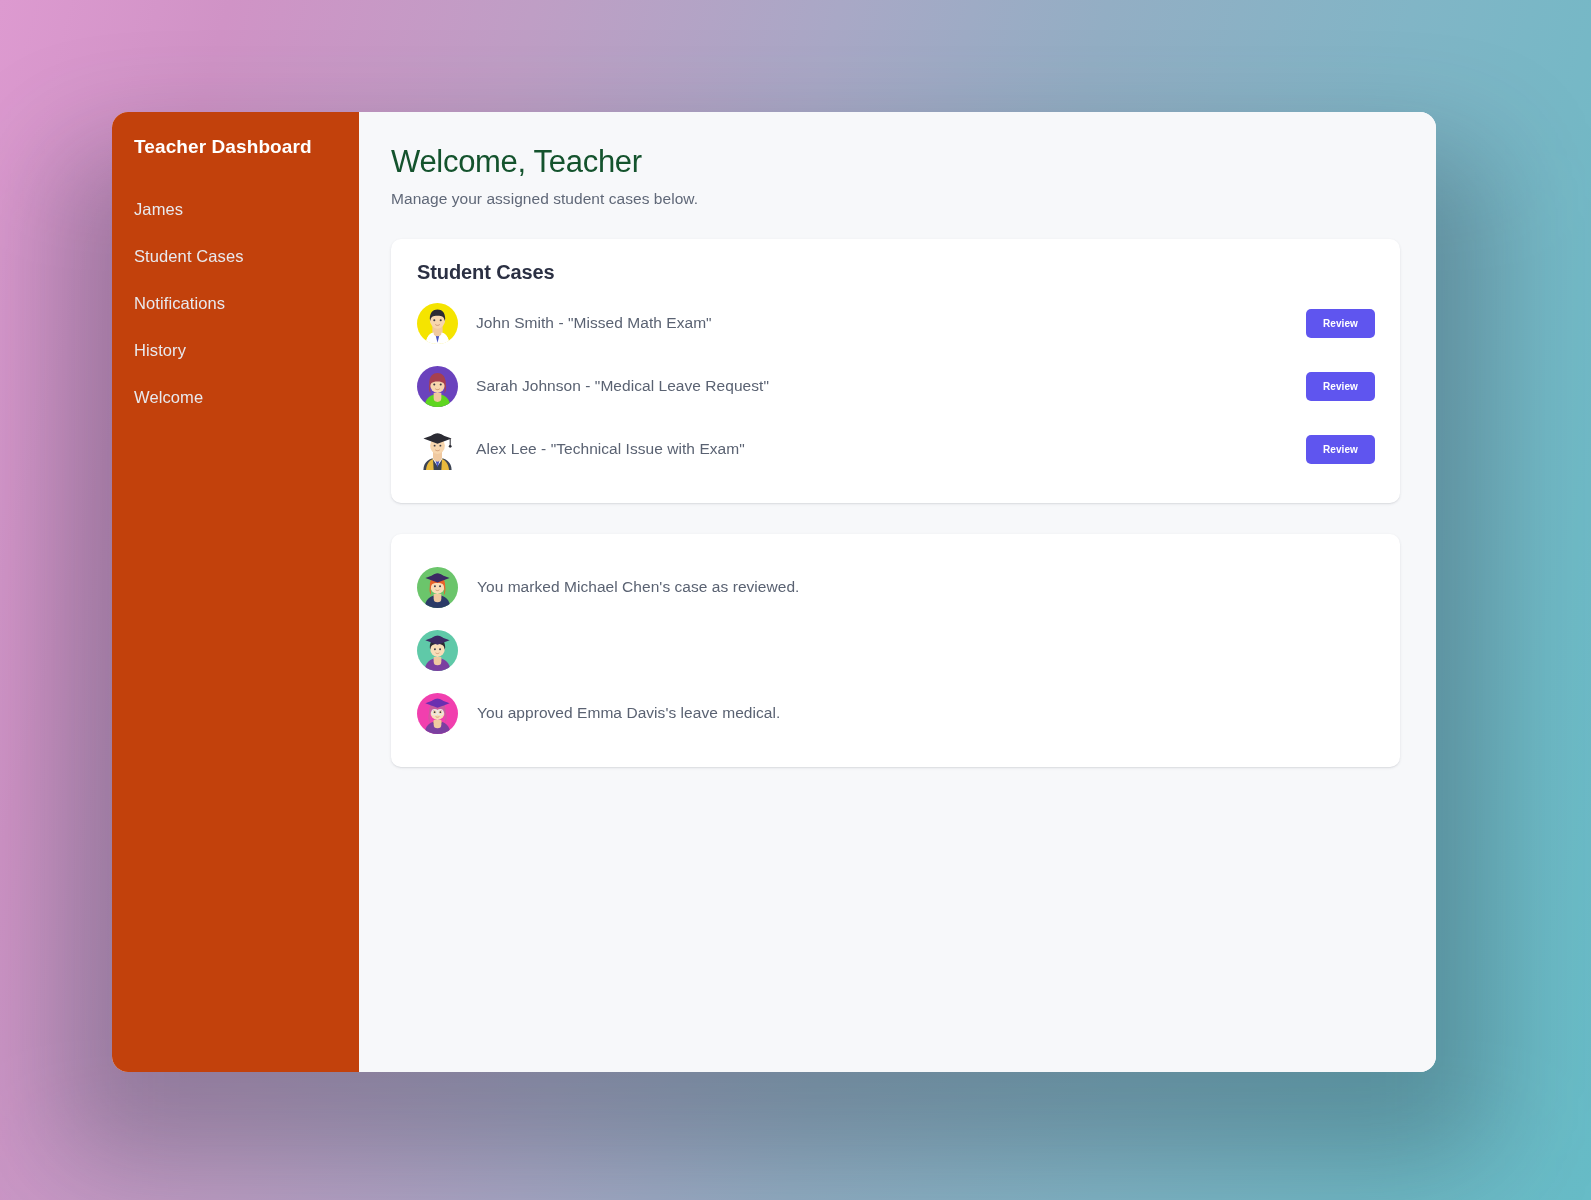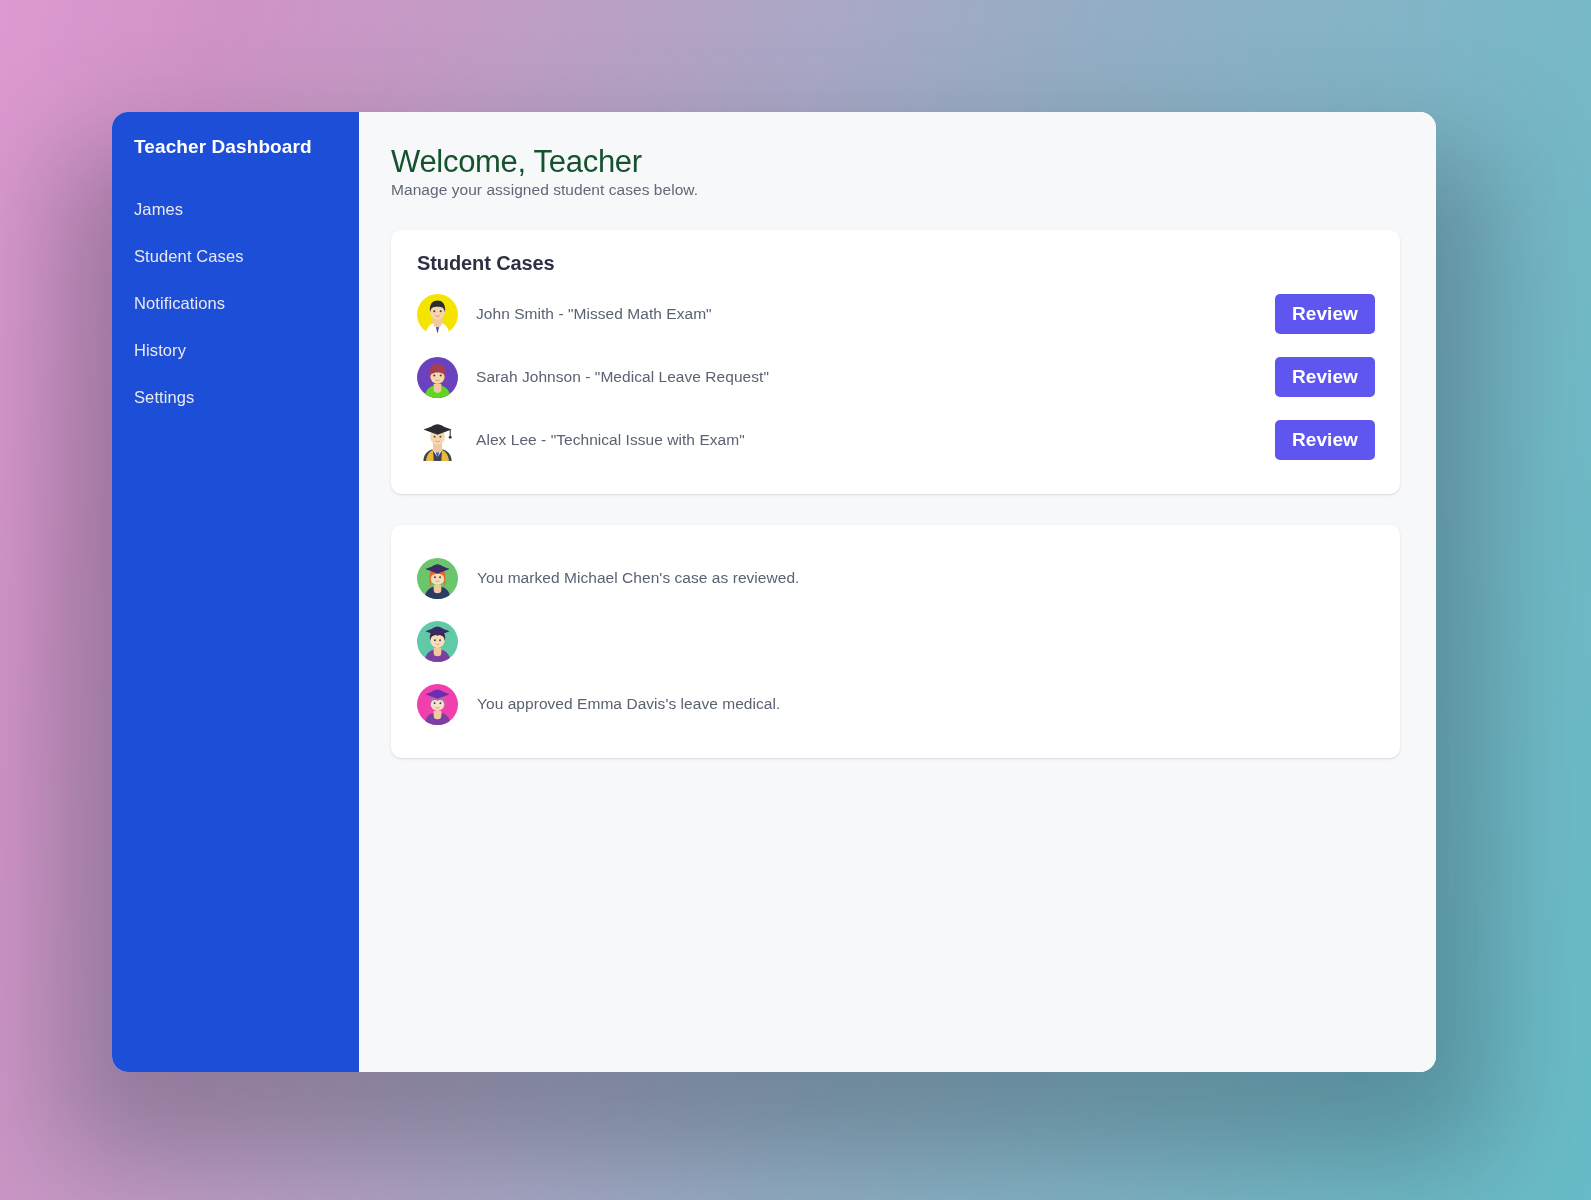--- a/index.html
+++ b/index.html
@@ -47,21 +47,21 @@
     border-radius: 16px;
     overflow: hidden;
     display: flex;
     background: #f7f8fa;
   }
 
   
   .sidebar {
     width: 247px;
     flex: 0 0 247px;
-    background: #1d4ed8;
+    background: #c2410c;
     padding: 20px 0 0 0;
     color: #ffffff;
   }
 
   .sidebar-title {
     font-size: 19px;
     font-weight: bold;
     letter-spacing: 0.1px;
     padding: 4px 22px 0 22px;
     color: #ffffff;
@@ -90,20 +90,21 @@
 
   .page-title {
     font-size: 31px;
     font-weight: normal;
     color: #14532d;
     letter-spacing: -0.3px;
     line-height: 1.18;
   }
 
   .page-subtitle {
+    margin-top: 9px;
     font-size: 15.5px;
     color: #606878;
     letter-spacing: 0.05px;
   }
 
   .card {
     margin-top: 31px;
     background: #ffffff;
     border-radius: 10px;
     box-shadow: 0 1px 3px rgba(30, 40, 60, 0.10), 0 1px 1px rgba(30,40,60,0.05);
@@ -133,21 +134,21 @@
     padding-left: 18px;
   }
 
   .review-btn {
     flex: 0 0 auto;
     background: #5f55ef;
     color: #ffffff;
     border: none;
     border-radius: 5px;
     font-family: "Liberation Sans", sans-serif;
-    font-size: 19px;
+    font-size: 10px;
     font-weight: bold;
     padding: 9px 17px;
     cursor: pointer;
     letter-spacing: 0.1px;
   }
 
   
   .avatar {
     flex: 0 0 auto;
     width: 41px;
@@ -165,21 +166,21 @@
 
 <div class="window">
 
   <aside class="sidebar">
     <div class="sidebar-title">Teacher Dashboard</div>
     <ul class="nav">
       <li class="nav-item">James</li>
       <li class="nav-item">Student Cases</li>
       <li class="nav-item">Notifications</li>
       <li class="nav-item">History</li>
-      <li class="nav-item">Settings</li>
+      <li class="nav-item">Welcome</li>
     </ul>
   </aside>
 
   <main class="content">
 
     <h1 class="page-title">Welcome, Teacher</h1>
     <p class="page-subtitle">Manage your assigned student cases below.</p>
 
     <section class="card">
       <h2 class="card-title">Student Cases</h2>

